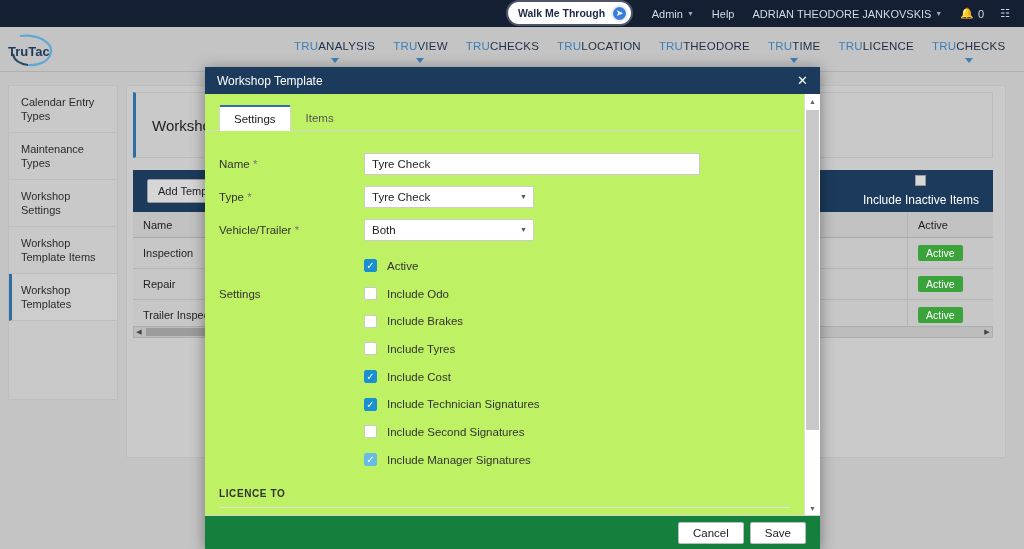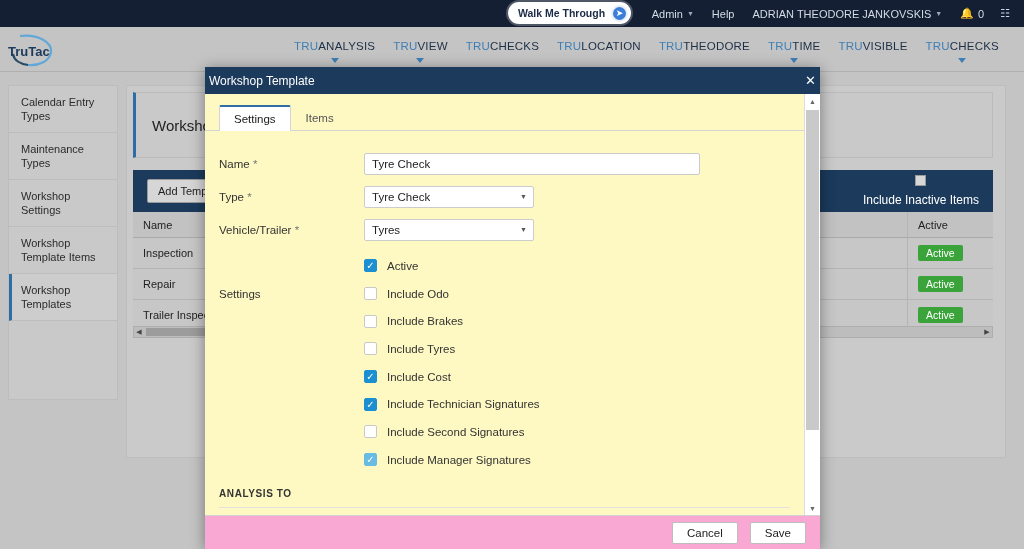--- a/index.html
+++ b/index.html
@@ -120,26 +120,26 @@
 
   
   .modal {
     position: absolute; left: 205px; top: 67px; width: 615px; height: 482px;
     background: #fff; box-shadow: 0 2px 14px rgba(0,0,0,.4);
     display: flex; flex-direction: column;
   }
   .modal-head {
     height: 27px; background: #1b3a5c; color: #fff;
     display: flex; align-items: center; justify-content: space-between;
-    padding: 0 4px; flex: 0 0 auto;
+    padding: 0 12px; flex: 0 0 auto;
   }
   .modal-title { font-size: 12px; }
   .modal-close { font-size: 13px; cursor: pointer; }
 
-  .modal-body { position: relative; flex: 1 1 auto; overflow: hidden; background: #fef9c3; }
+  .modal-body { position: relative; flex: 1 1 auto; overflow: hidden; background: #bef264; }
   .modal-scroll-area { position: absolute; inset: 0 16px 0 0; overflow: hidden; }
 
   .tabs { display: flex; padding: 10px 14px 0 14px; border-bottom: 1px solid #d5d5d5; }
   .tab {
     font-size: 11.5px; padding: 6px 14px; color: #555;
     border: 1px solid transparent; border-bottom: none; position: relative; top: 1px;
   }
   .tab.active {
     color: #1b1b1b; background: #fff;
     border-color: #d5d5d5; border-top: 2px solid #2d6ea5;
@@ -188,23 +188,23 @@
   .vs-arrow {
     position: absolute; left: 0; width: 15px; height: 14px;
     display: flex; align-items: center; justify-content: center;
     font-size: 7px; color: #666; background: #fff;
   }
   .vs-up { top: 0; } .vs-down { bottom: 0; }
   .vs-track { position: absolute; top: 14px; bottom: 14px; left: 0; width: 15px; background: #fff; }
   .vs-thumb { position: absolute; top: 2px; left: 1px; width: 13px; height: 320px; background: #c9c9c9; }
 
   .modal-foot {
-    height: 34px; background: #f9a8d4; border-top: 1px solid #d2d2d2;
+    height: 34px; background: #15803d; border-top: 1px solid #d2d2d2;
     display: flex; align-items: center; justify-content: flex-end;
-    gap: 12px; padding-right: 14px; flex: 0 0 auto;
+    gap: 6px; padding-right: 14px; flex: 0 0 auto;
   }
   .fbtn {
     background: #fff; border: 1px solid #bdbdbd; border-radius: 2px;
     font-size: 11.5px; color: #222; padding: 4px 14px;
     font-family: "Liberation Sans", sans-serif;
   }
 </style>
 </head>
 <body>
 
@@ -258,21 +258,21 @@
         <span class="tru">TRU</span><span>LOCATION</span>
       </div>
       <div class="navitem">
         <span class="tru">TRU</span><span>THEODORE</span>
       </div>
       <div class="navitem">
         <span class="tru">TRU</span><span>TIME</span>
         <span class="nav-caret"></span>
       </div>
       <div class="navitem">
-        <span class="tru">TRU</span><span>VISIBLE</span>
+        <span class="tru">TRU</span><span>LICENCE</span>
       </div>
       <div class="navitem">
         <span class="tru">TRU</span><span>CHECKS</span>
         <span class="nav-caret"></span>
       </div>
       <div class="navitem">
         
         
         
       </div>
@@ -390,21 +390,21 @@
               <span class="sel-caret">▼</span>
             </div>
           </div>
 
           <div class="frow">
             <div class="flabel">
               <span>Vehicle/Trailer</span>
               <span class="req">*</span>
             </div>
             <div class="fselect">
-              <span>Tyres</span>
+              <span>Both</span>
               <span class="sel-caret">▼</span>
             </div>
           </div>
 
           <div class="chkrow" style="margin-top:6px">
             <div class="chk-pad"></div>
             <span class="cb on">✓</span>
             <span class="chk-label">Active</span>
           </div>
 
@@ -438,21 +438,21 @@
             <span class="cb off"></span>
             <span class="chk-label">Include Second Signatures</span>
           </div>
           <div class="chkrow">
             <div class="chk-pad"></div>
             <span class="cb on-light">✓</span>
             <span class="chk-label">Include Manager Signatures</span>
           </div>
         </div>
 
-        <div class="section-head">ANALYSIS TO</div>
+        <div class="section-head">LICENCE TO</div>
 
         <div class="form" style="padding-top:12px">
           
         </div>
       </div>
 
       <div class="vscroll">
         <div class="vs-arrow vs-up">▲</div>
         <div class="vs-track">
           <div class="vs-thumb"></div>

